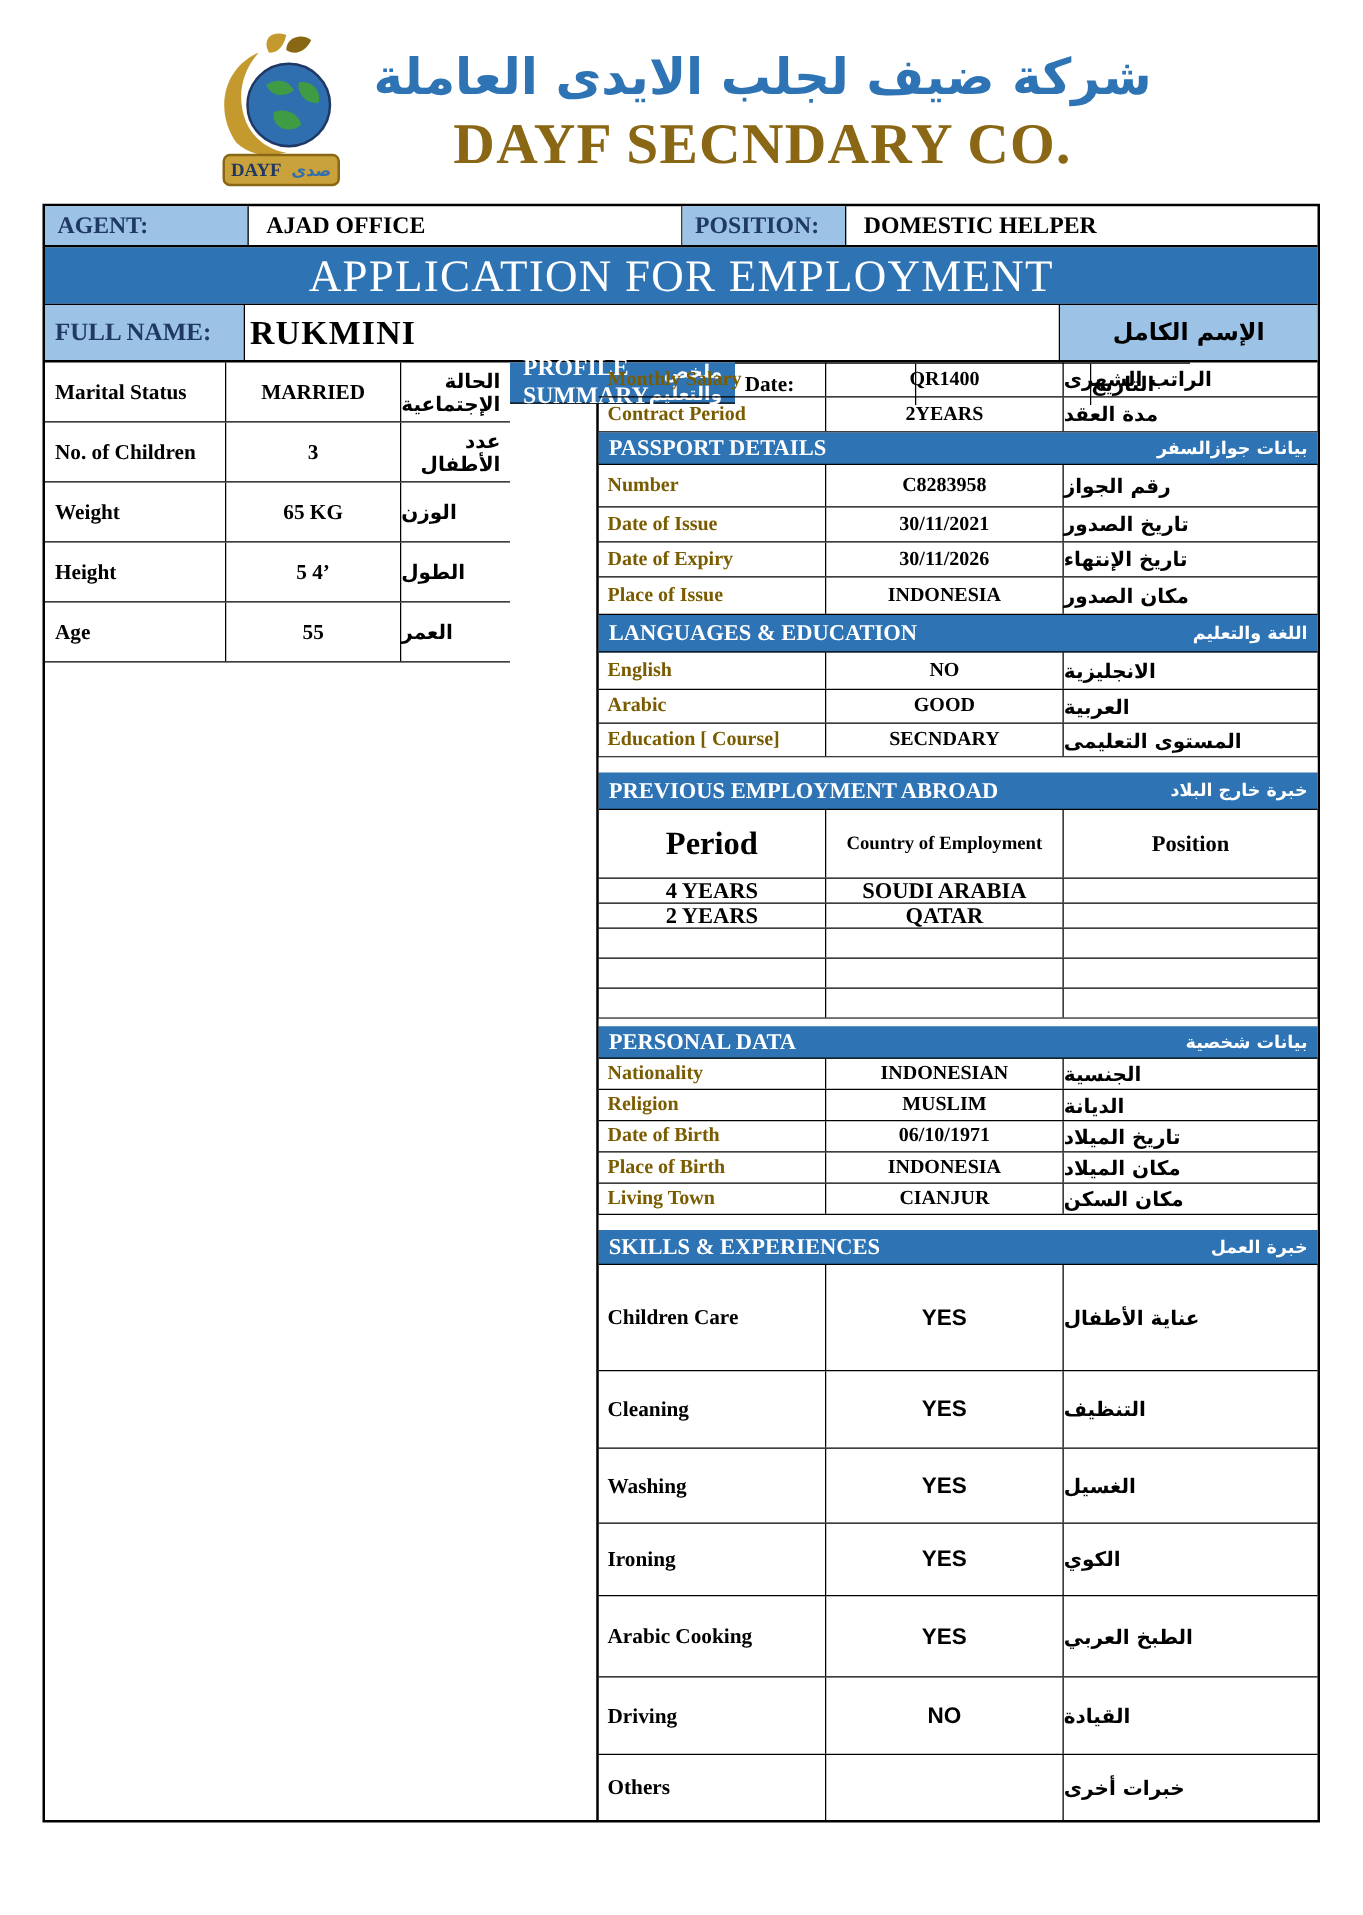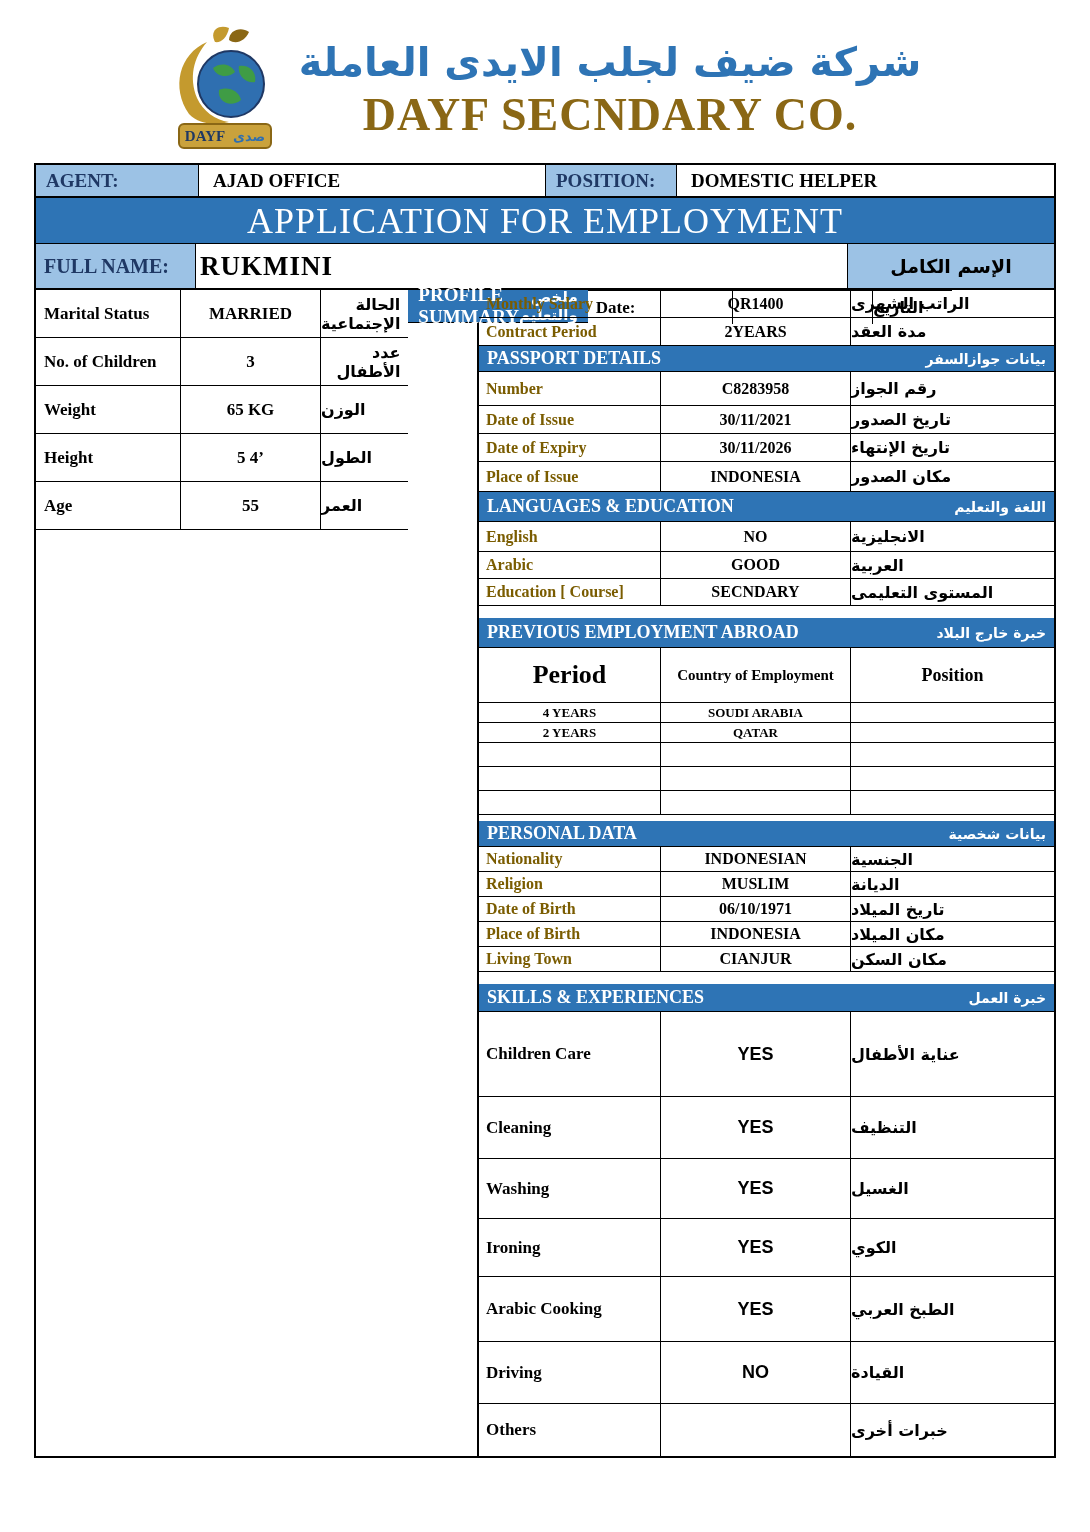--- a/index.html
+++ b/index.html
@@ -59,21 +59,21 @@
   .rbanner { display:flex; justify-content:space-between; align-items:center; background:#2e74b5; color:#fff; border-bottom:1px solid #000; padding:0 8px; font-weight:bold; font-size:18px; }
   .rbanner .ar { font-size:14px; font-family:"DejaVu Sans",sans-serif; font-weight:bold; }
 
   .cellrow { display:flex; border-bottom:1px solid #000; font-weight:bold; }
   .c1 { width:182px; border-right:1px solid #000; display:flex; align-items:center; justify-content:center; }
   .c2 { width:190px; border-right:1px solid #000; display:flex; align-items:center; justify-content:center; }
   .c3 { flex:1; display:flex; align-items:center; justify-content:center; }
   .peh .c1 { font-size:26px; }
   .peh .c2 { font-size:15px; }
   .peh .c3 { font-size:18px; }
-  .perow .c1, .perow .c2, .perow .c3 { font-size:13px; }
+  .perow .c1, .perow .c2, .perow .c3 { font-size:18px; }
   .gap { background:#fff; }
 </style>
 </head>
 <body>
 
 <div class="page">
 
   <div class="header">
     <div class="logo-box">
       <svg viewBox="0 0 110 128" xmlns="http://www.w3.org/2000/svg">

